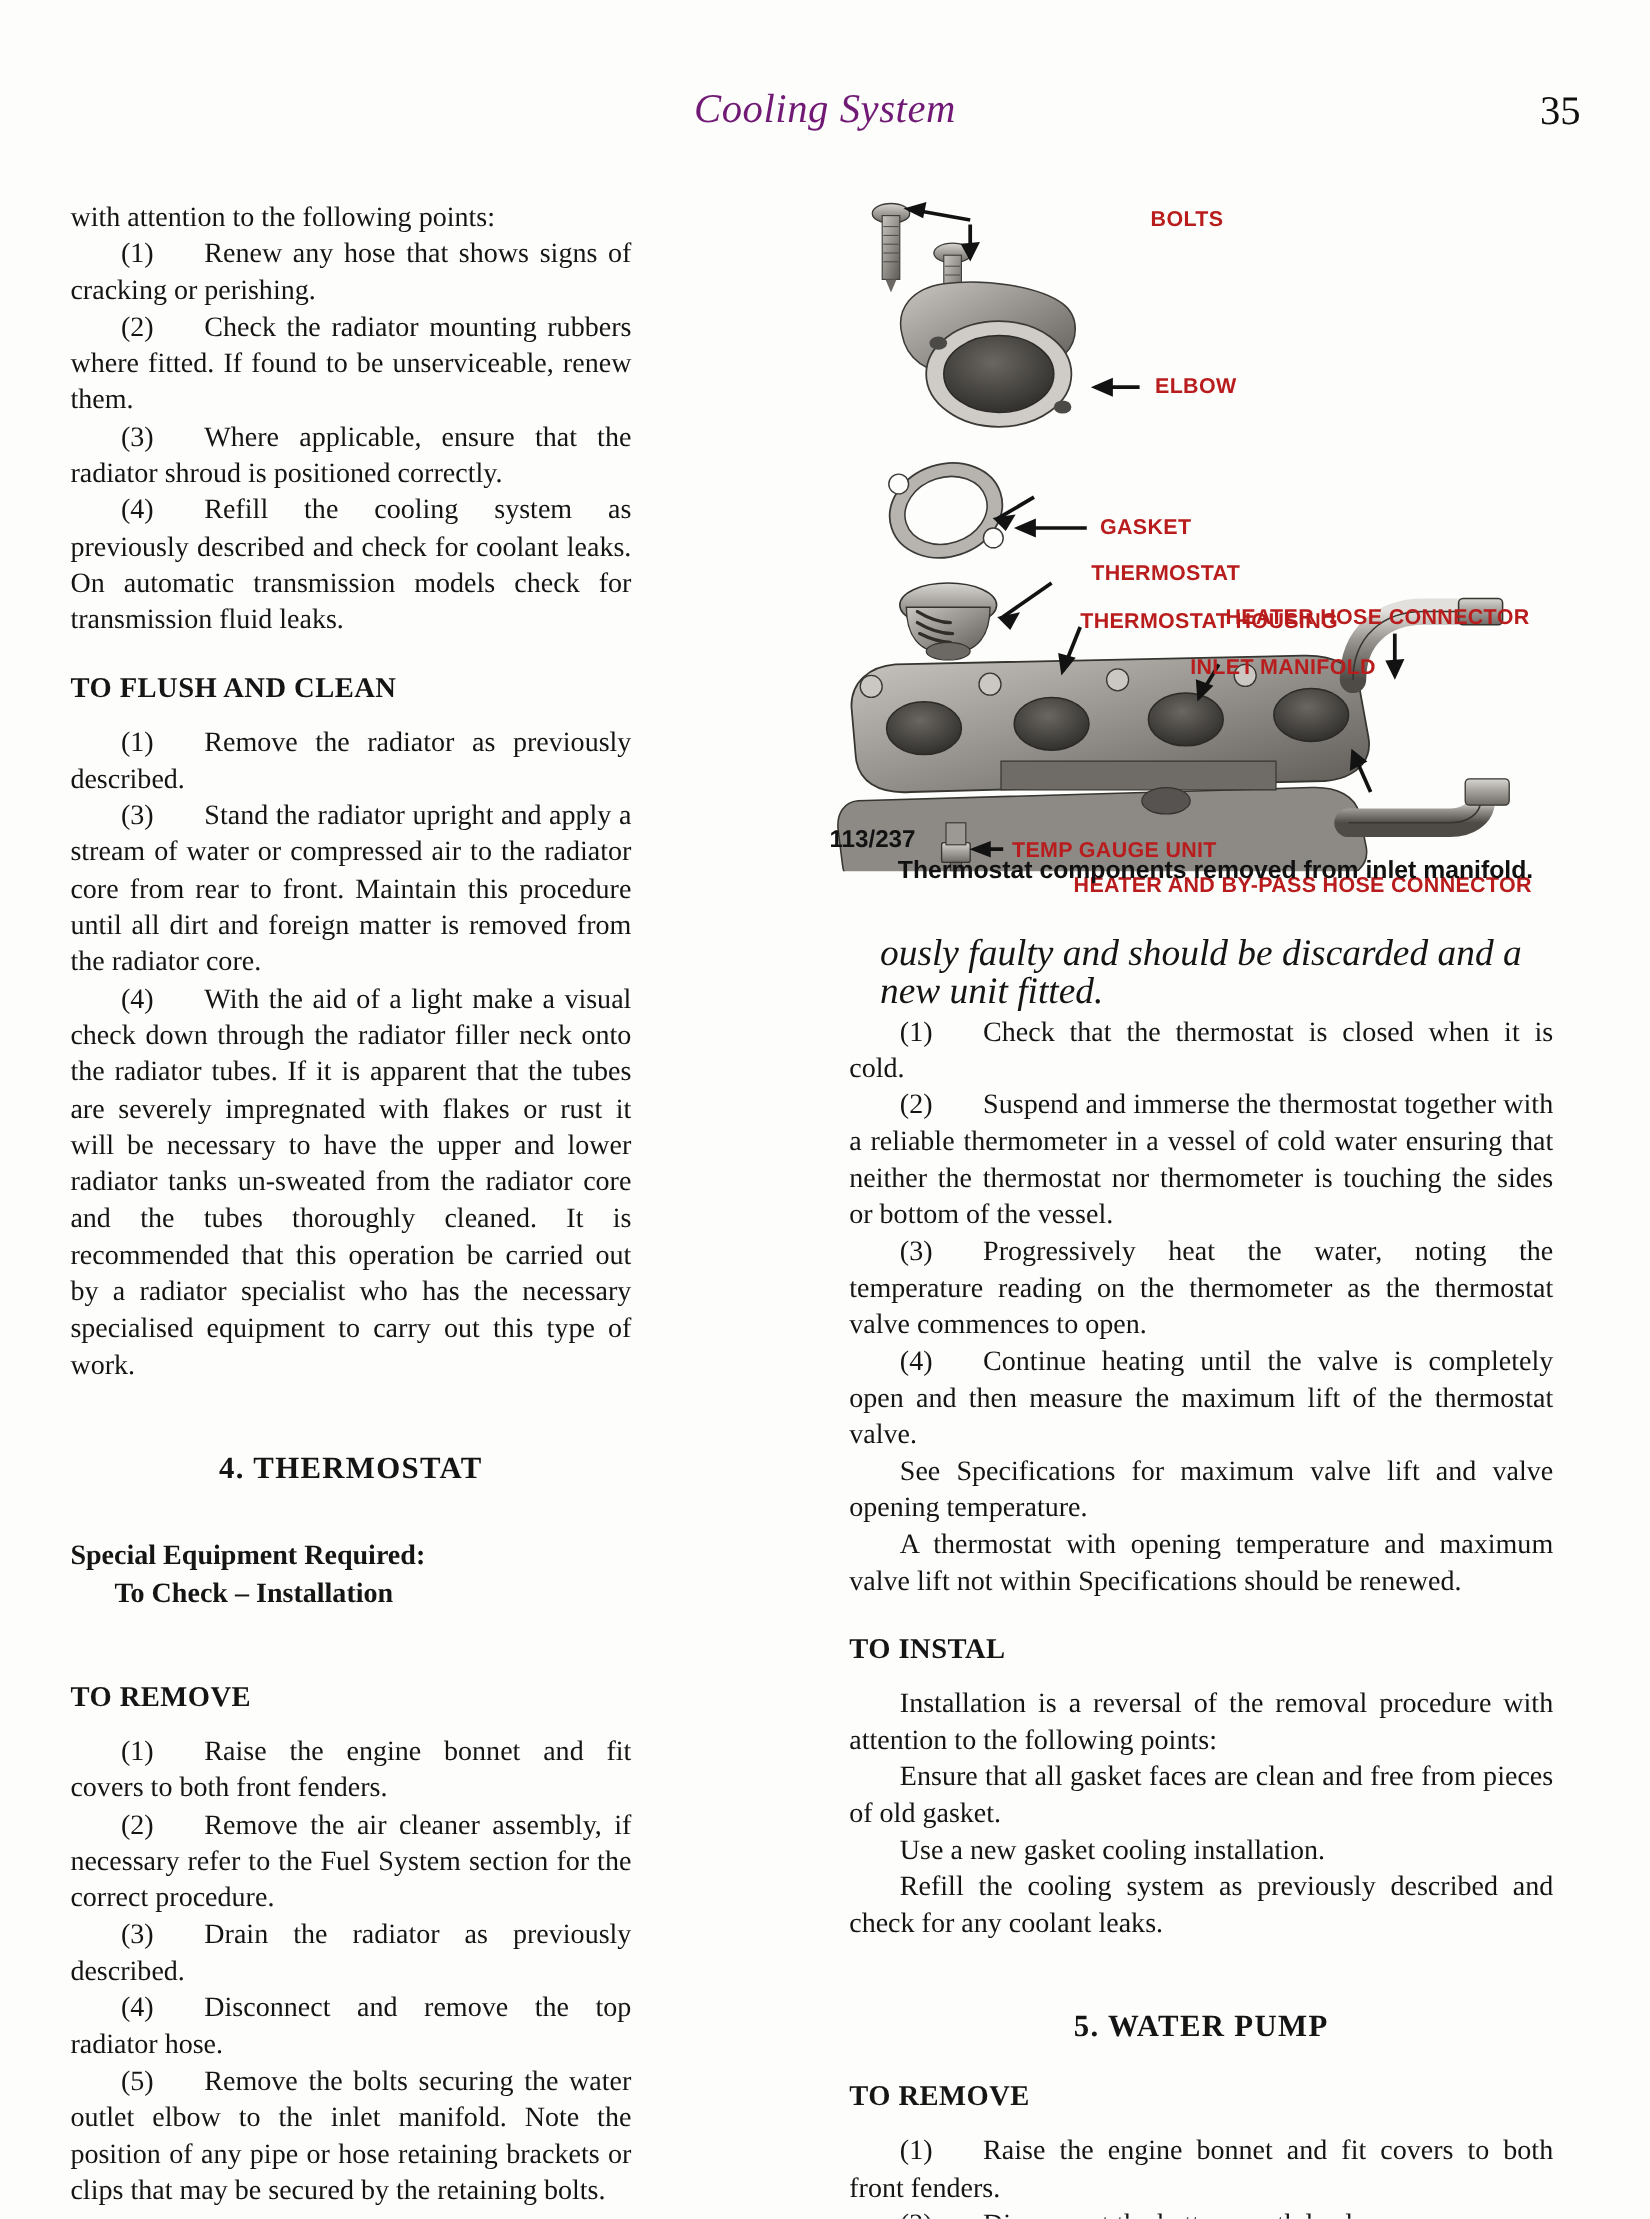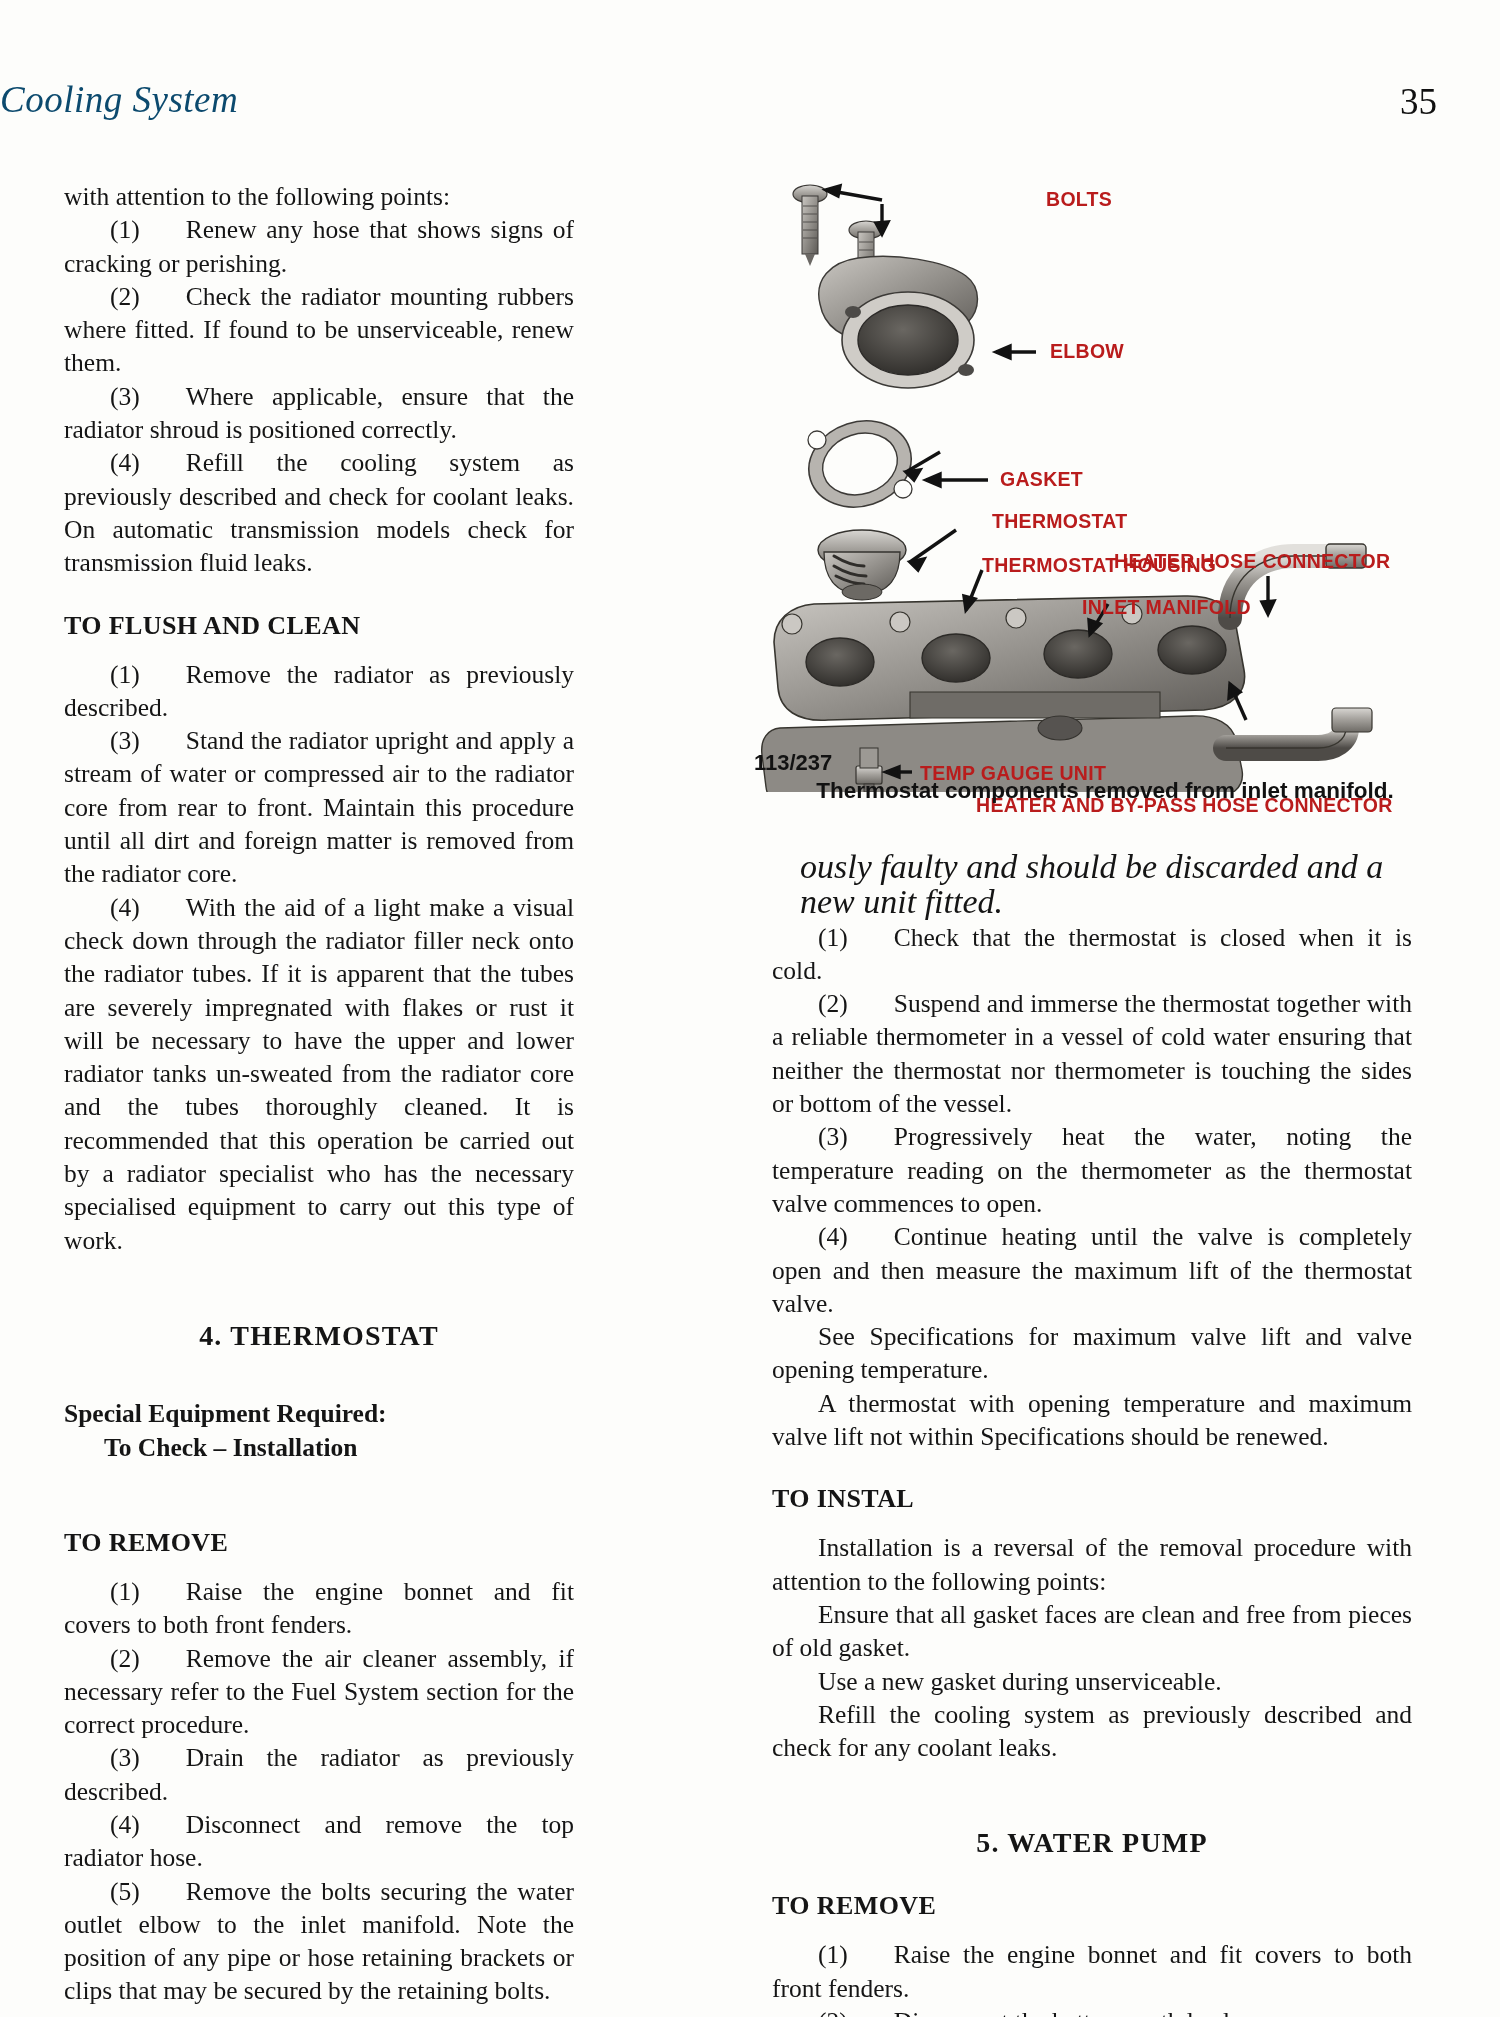--- a/index.html
+++ b/index.html
@@ -29,25 +29,26 @@
     top: 78px;
     left: 0;
     width: 1500px;
     height: 56px;
   }
   .head-title {
     position: absolute;
     left: 0;
     width: 1500px;
     top: 0;
+    text-align: center;
     font-family: "Liberation Serif", "DejaVu Serif", serif;
     font-style: italic;
     font-size: 37px;
     letter-spacing: 0.5px;
-    color: #0c4a6e;
+    color: #701a75;
   }
   .folio {
     position: absolute;
     right: 63px;
     top: 2px;
     font-size: 37px;
     color: #101010;
   }
 
   
@@ -349,21 +350,21 @@
 
     <p class="para plainindent">See Specifications for maximum valve lift and valve opening temperature.</p>
     <p class="para plainindent">A thermostat with opening temperature and maximum valve lift not within Specifications should be renewed.</p>
 
     <div class="gap-m"></div>
     <h2 class="sec-head">TO INSTAL</h2>
     <div class="gap-s"></div>
 
     <p class="para plainindent">Installation is a reversal of the removal procedure with attention to the following points:</p>
     <p class="para plainindent">Ensure that all gasket faces are clean and free from pieces of old gasket.</p>
-    <p class="para plainindent">Use a new gasket during unserviceable.</p>
+    <p class="para plainindent">Use a new gasket cooling installation.</p>
     <p class="para plainindent">Refill the cooling system as previously described and check for any coolant leaks.</p>
 
     <div class="gap-xl"></div>
     <h1 class="major-head">5.   WATER  PUMP</h1>
     <div class="gap-m"></div>
 
     <h2 class="sec-head">TO REMOVE</h2>
     <div class="gap-s"></div>
 
     <p class="para item"><span>(1)</span><span class="lead"></span><span>Raise the engine bonnet and fit covers to both front fenders.</span></p>

